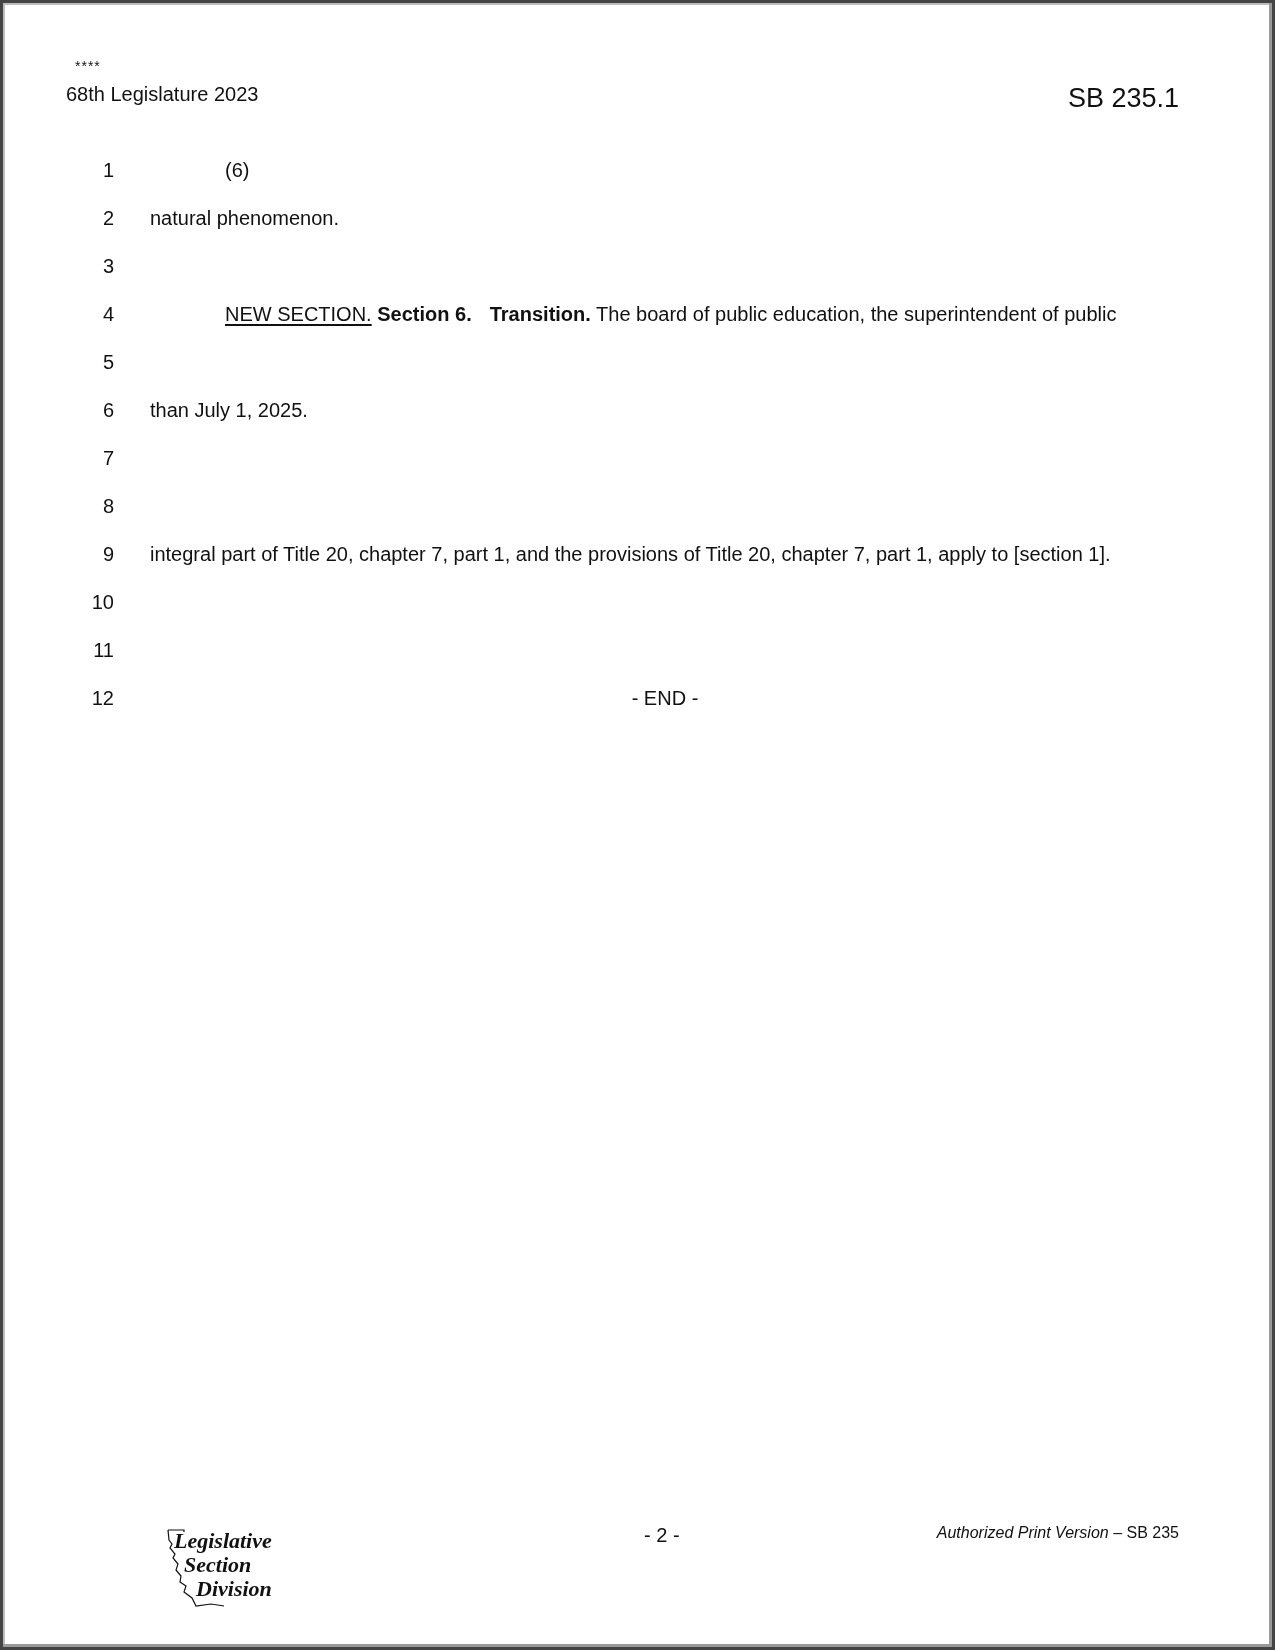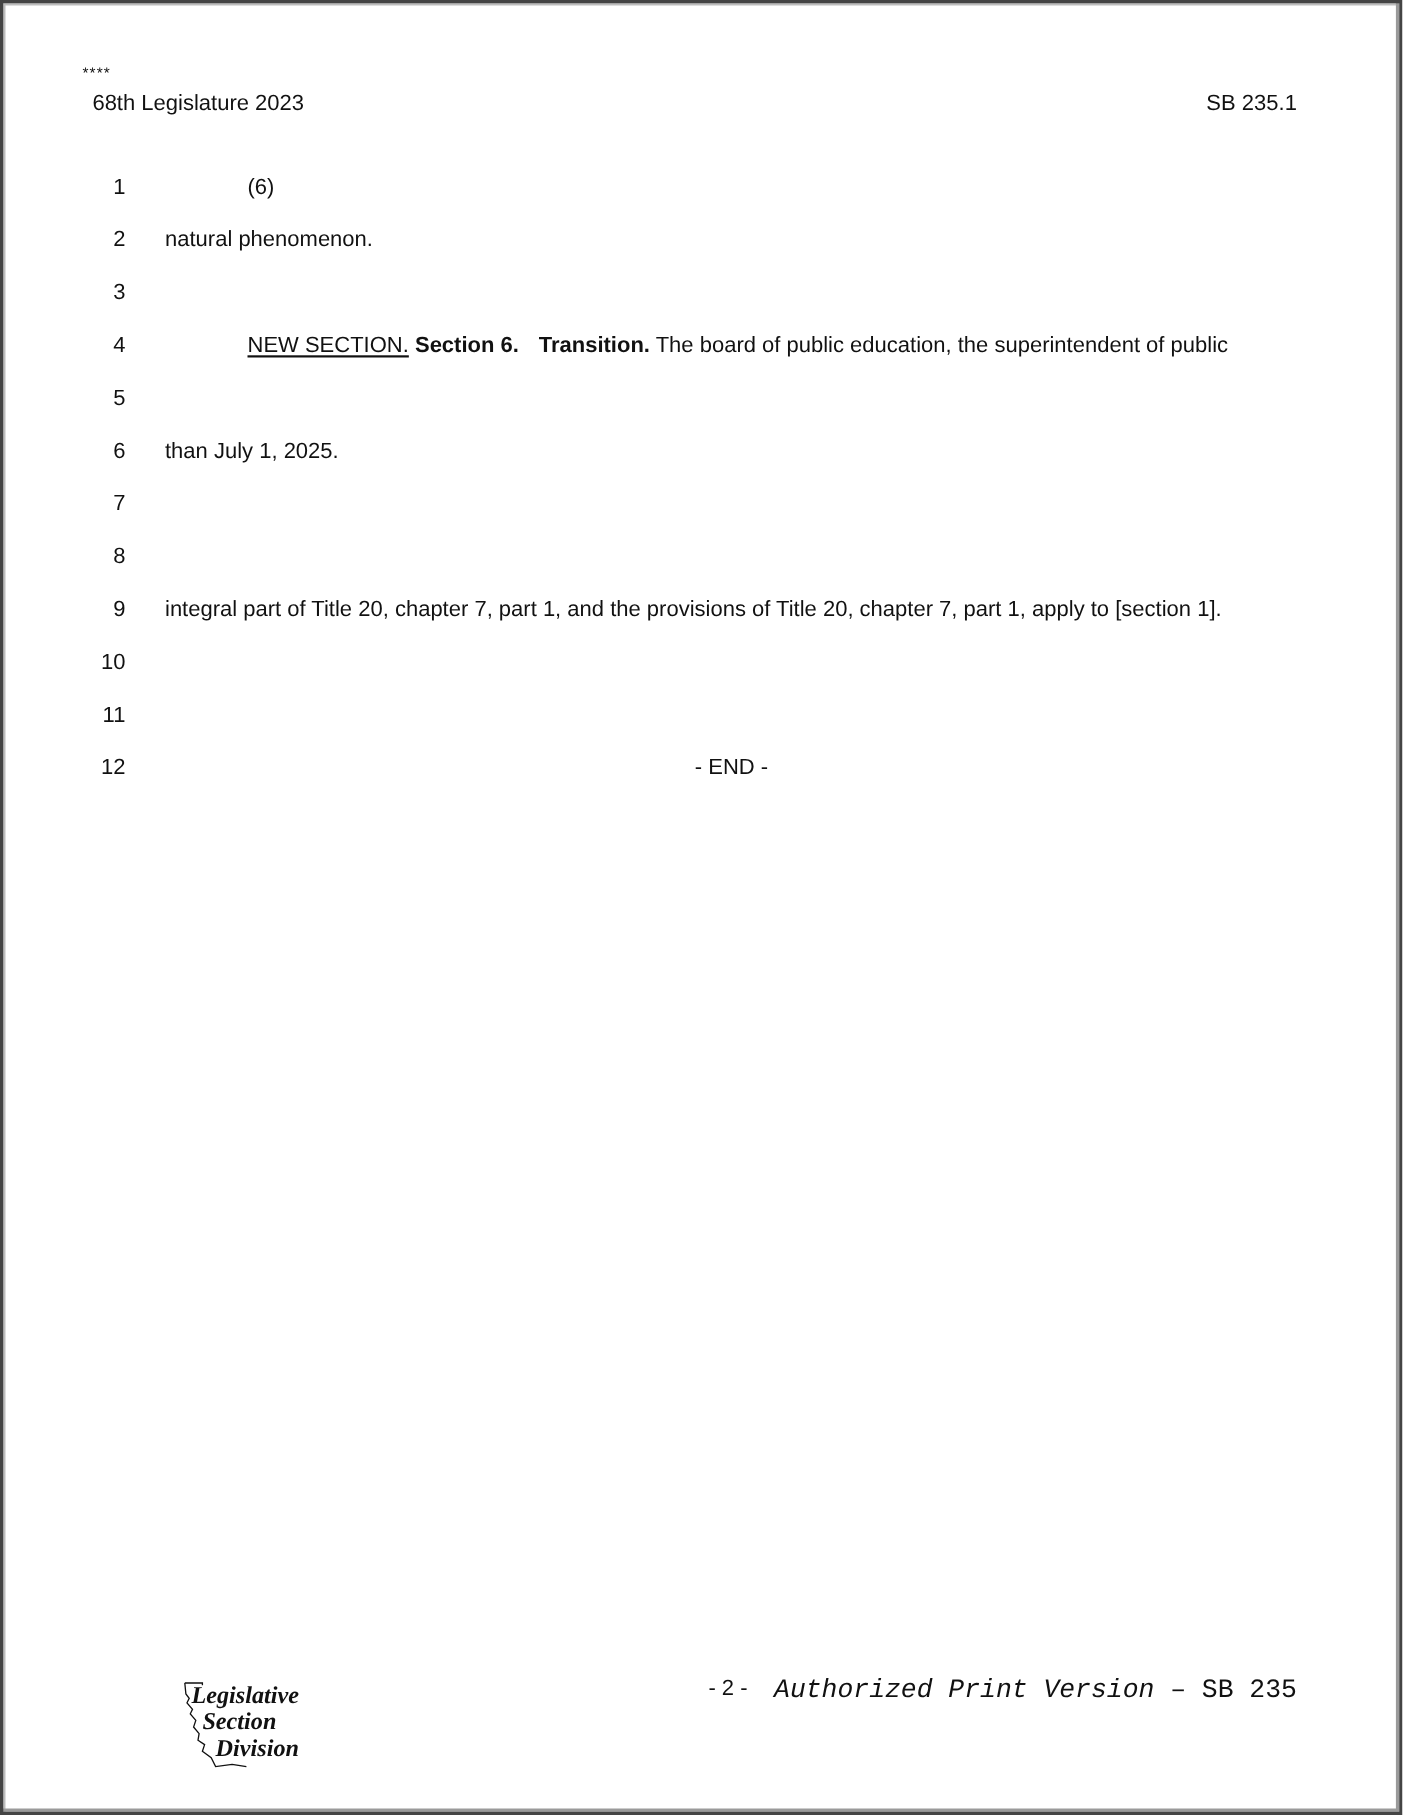--- a/index.html
+++ b/index.html
@@ -2,34 +2,34 @@
 <html><head>
 <meta charset="utf-8">
 <style>
   html, body { margin: 0; padding: 0; background: #ffffff; }
   body { width: 1275px; height: 1650px; position: relative; overflow: hidden;
          font-family: "Liberation Sans", sans-serif; color: #111; }
   .frame { position: absolute; left: 0; top: 0; width: 1275px; height: 1650px;
            box-sizing: border-box; border: 3px solid #444;
            box-shadow: inset -3px -3px 0 #9a9a9a, inset 2px 2px 0 #bdbdbd; }
   .hdr-stars { position: absolute; left: 75px; top: 58px; font-size: 14px; letter-spacing: 1px; }
-  .hdr-left { position: absolute; left: 84px; top: 83px; font-size: 20px; }
-  .hdr-right { position: absolute; right: 96px; top: 83px; font-size: 20px; }
+  .hdr-left { position: absolute; left: 66px; top: 83px; font-size: 20px; }
+  .hdr-right { position: absolute; right: 96px; top: 83px; font-size: 27px; }
   .lines { position: absolute; left: 0; top: 150px; width: 1275px; }
   .line { position: relative; height: 48px; font-size: 20px; line-height: 40px; white-space: nowrap; }
   .ln { position: absolute; left: 80px; width: 34px; text-align: right; }
   .txt { position: absolute; left: 150px; }
   .txt.indent { left: 225px; }
   .txt.tab6 { left: 300px; }
   .u { text-decoration: underline; text-underline-offset: 3px; }
   b { font-weight: bold; }
   .gap { display: inline-block; width: 18px; }
   .end { position: absolute; left: 0; width: 1330px; text-align: center; }
   .footer-page { position: absolute; left: 644px; top: 1524px; font-size: 20px; }
-  .footer-auth { position: absolute; right: 96px; top: 1524px; font-size: 24px; font-family: Liberation Mono, monospace; }
+  .footer-auth { position: absolute; right: 96px; top: 1524px; font-size: 16px; }
   .footer-auth i { font-style: italic; }
   .logo { position: absolute; left: 166px; top: 1528px; width: 150px; height: 80px; }
   .logo svg { position: absolute; left: 0; top: 0; }
   .logo-text { position: absolute; font-family: "Liberation Serif", serif; font-style: italic;
                font-weight: bold; font-size: 22px; line-height: 22px; color: #111; }
 </style>
 </head>
 <body>
 
 <div class="frame"></div>

